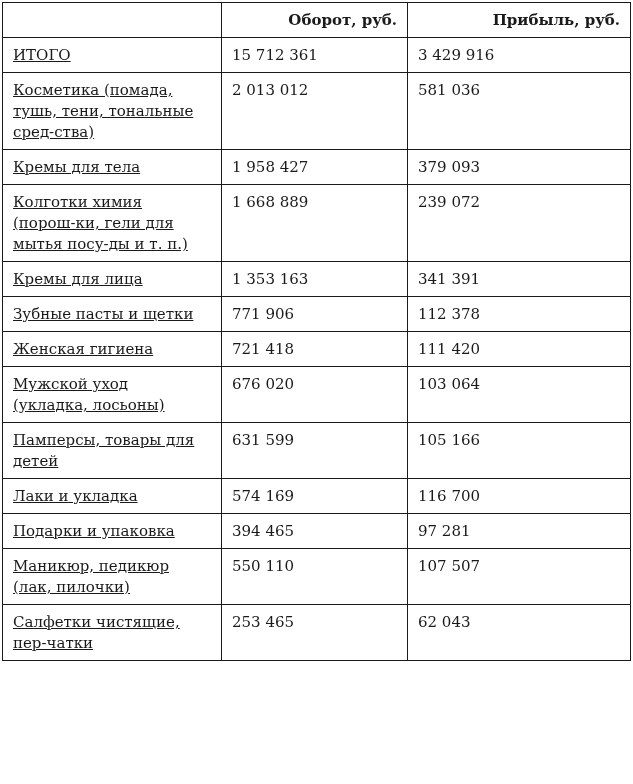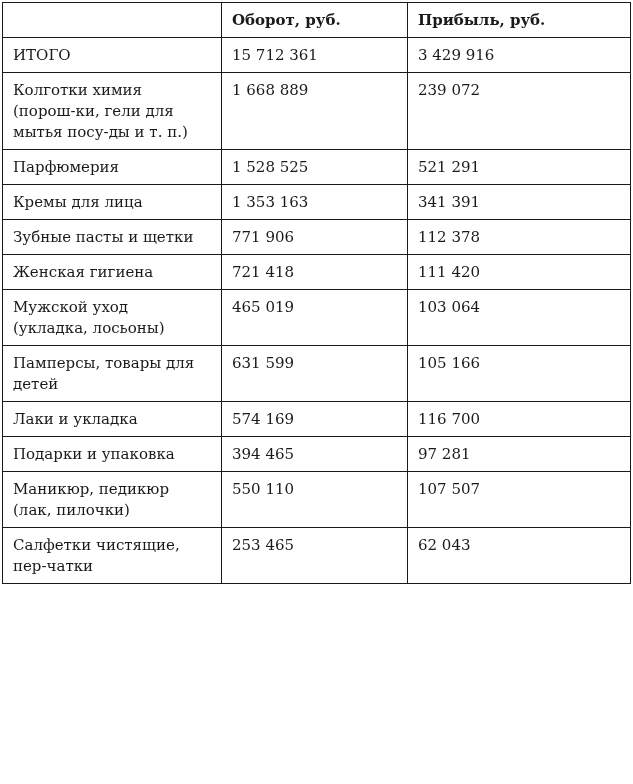--- a/index.html
+++ b/index.html
@@ -19,24 +19,24 @@
     td, th {
       border: 1.5px solid #1a1a1a;
       vertical-align: top;
       padding: 7px 10px 6px 10px;
       line-height: 21px;
       text-align: left;
       font-weight: normal;
     }
     th {
       font-weight: bold;
-      text-align: left;
+      text-align: right;
       height: 21px;
     }
-    td.name { padding-right: 16px; }
+    td.name { padding-right: 16px; text-decoration: underline; }
   </style>
 </head>
 <body>
 
 <div class="wrap">
   <table>
     <colgroup>
         <col class="c1">
         <col class="c2">
         <col class="c3">
@@ -48,47 +48,52 @@
         <th>Прибыль, руб.</th>
       </tr>
     </thead>
     <tbody id="tbody">
     <tr>
           <td class="name">ИТОГО</td>
           <td>15 712 361</td>
           <td>3 429 916</td>
         </tr>
         <tr>
+          <td class="name">Косметика (помада, тушь, тени, тональные сред-ства)</td>
+          <td>2 013 012</td>
+          <td>581 036</td>
+        </tr>
+        <tr>
+          <td class="name">Кремы для тела</td>
+          <td>1 958 427</td>
+          <td>379 093</td>
+        </tr>
+        <tr>
           <td class="name">Колготки химия (порош-ки, гели для мытья посу-ды и т. п.)</td>
           <td>1 668 889</td>
           <td>239 072</td>
-        </tr>
-        <tr>
-          <td class="name">Парфюмерия</td>
-          <td>1 528 525</td>
-          <td>521 291</td>
         </tr>
         <tr>
           <td class="name">Кремы для лица</td>
           <td>1 353 163</td>
           <td>341 391</td>
         </tr>
         <tr>
           <td class="name">Зубные пасты и щетки</td>
           <td>771 906</td>
           <td>112 378</td>
         </tr>
         <tr>
           <td class="name">Женская гигиена</td>
           <td>721 418</td>
           <td>111 420</td>
         </tr>
         <tr>
           <td class="name">Мужской уход (укладка, лосьоны)</td>
-          <td>465 019</td>
+          <td>676 020</td>
           <td>103 064</td>
         </tr>
         <tr>
           <td class="name">Памперсы, товары для детей</td>
           <td>631 599</td>
           <td>105 166</td>
         </tr>
         <tr>
           <td class="name">Лаки и укладка</td>
           <td>574 169</td>

